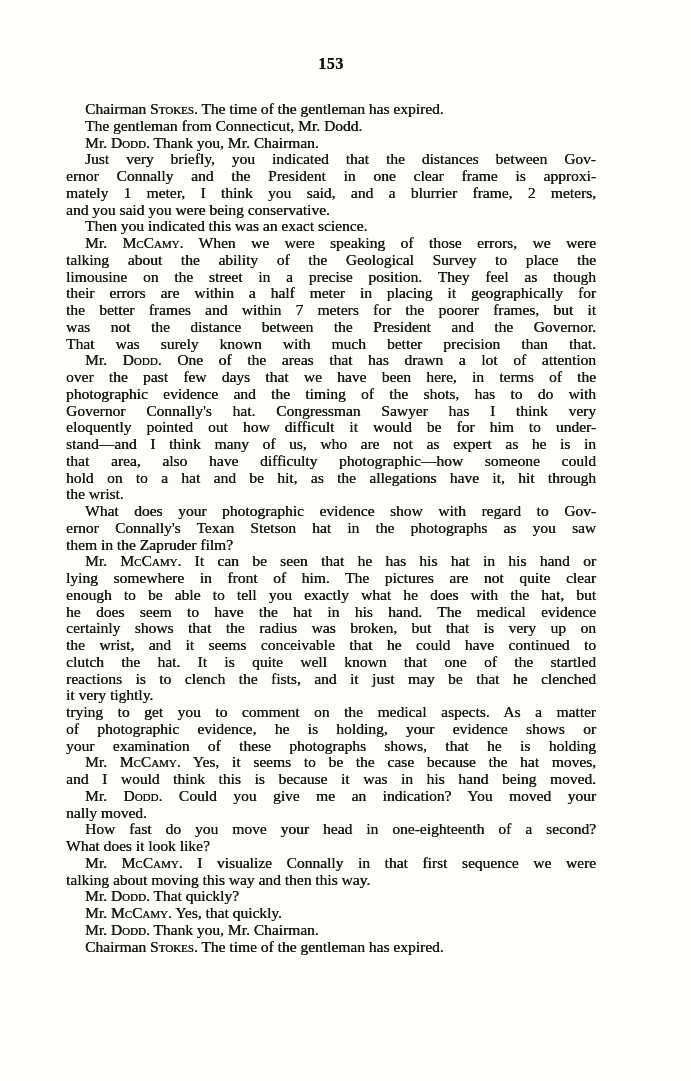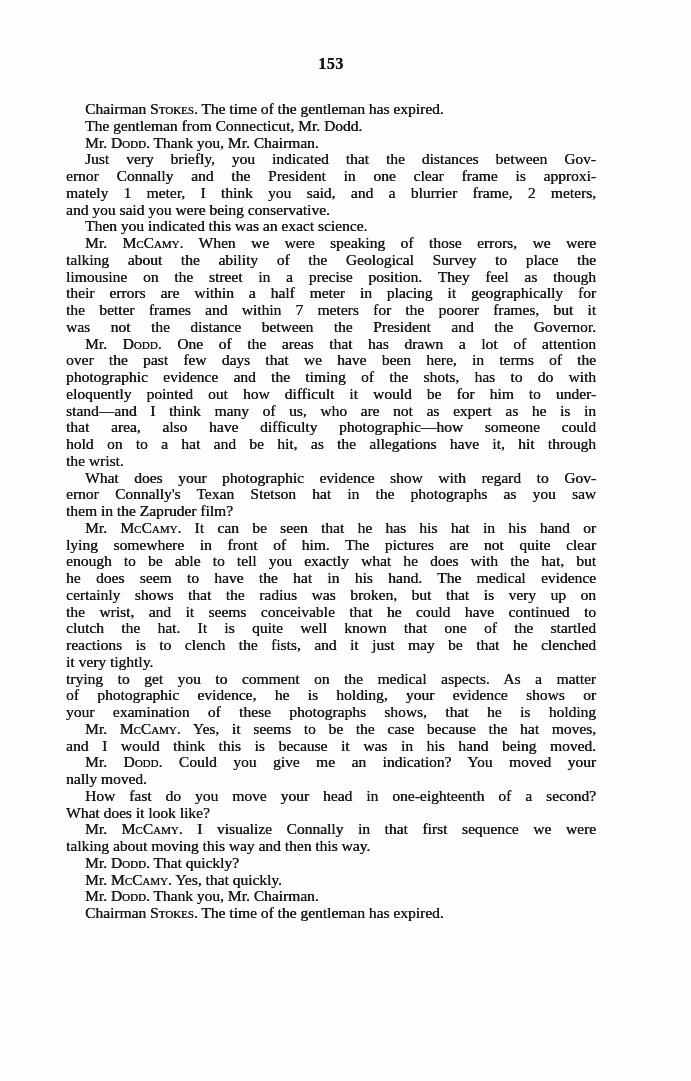--- a/index.html
+++ b/index.html
@@ -65,23 +65,25 @@
       <div class="line just">ernor Connally and the President in one clear frame is approxi-</div>
       <div class="line just">mately 1 meter, I think you said, and a blurrier frame, 2 meters,</div>
       <div class="line">and you said you were being conservative.</div>
       <div class="line indent">Then you indicated this was an exact science.</div>
       <div class="line indent just"><span>Mr. </span><span class="sc">McCamy</span>. When we were speaking of those errors, we were</div>
       <div class="line just">talking about the ability of the Geological Survey to place the</div>
       <div class="line just">limousine on the street in a precise position. They feel as though</div>
       <div class="line just">their errors are within a half meter in placing it geographically for</div>
       <div class="line just">the better frames and within 7 meters for the poorer frames, but it</div>
       <div class="line just">was not the distance between the President and the Governor.</div>
+      <div class="line just">That was surely known with much better precision than that.</div>
       <div class="line indent just"><span>Mr. </span><span class="sc">Dodd</span>. One of the areas that has drawn a lot of attention</div>
       <div class="line just">over the past few days that we have been here, in terms of the</div>
       <div class="line just">photographic evidence and the timing of the shots, has to do with</div>
+      <div class="line just">Governor Connally's hat. Congressman Sawyer has I think very</div>
       <div class="line just">eloquently pointed out how difficult it would be for him to under-</div>
       <div class="line just">stand—and I think many of us, who are not as expert as he is in</div>
       <div class="line just">that area, also have difficulty photographic—how someone could</div>
       <div class="line just">hold on to a hat and be hit, as the allegations have it, hit through</div>
       <div class="line">the wrist.</div>
       <div class="line indent just">What does your photographic evidence show with regard to Gov-</div>
       <div class="line just">ernor Connally's Texan Stetson hat in the photographs as you saw</div>
       <div class="line">them in the Zapruder film?</div>
       <div class="line indent just"><span>Mr. </span><span class="sc">McCamy</span>. It can be seen that he has his hat in his hand or</div>
       <div class="line just">lying somewhere in front of him. The pictures are not quite clear</div>

